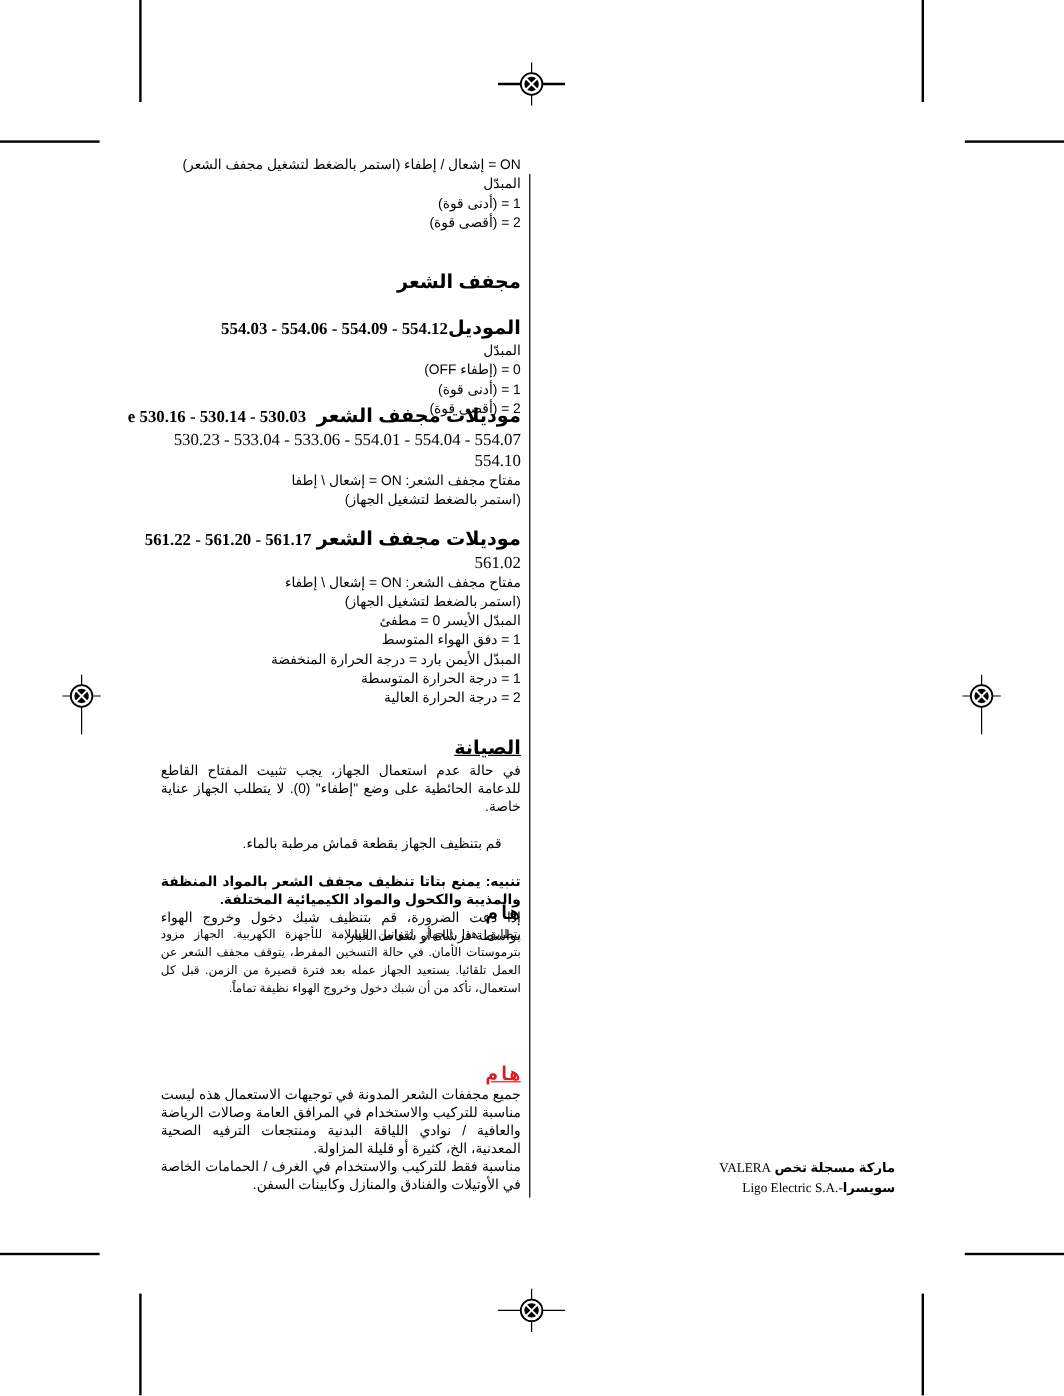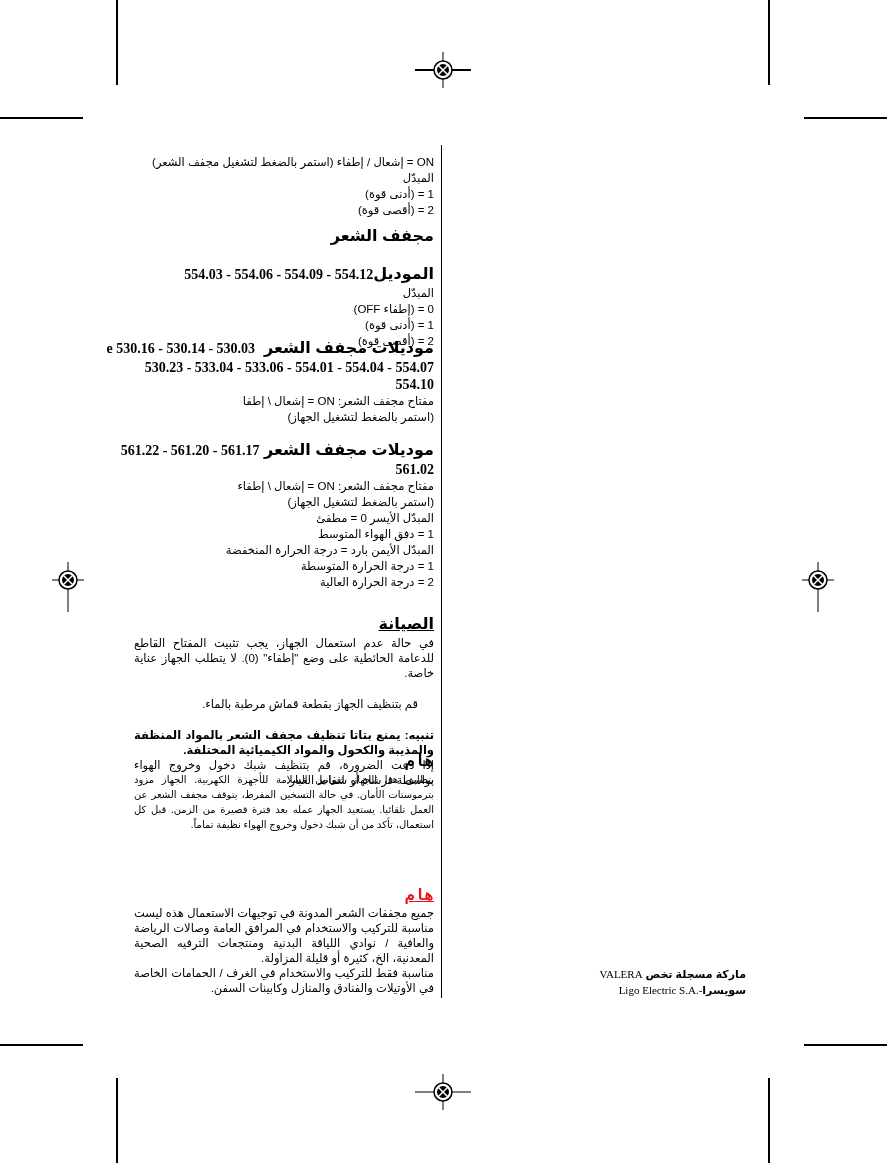--- a/index.html
+++ b/index.html
@@ -8,21 +8,21 @@
   .crop { position: absolute; background: #000; }
   .reg { position: absolute; width: 40px; height: 40px; }
   .rule { position: absolute; left: 441px; top: 145px; width: 1px; height: 853px; background: #000; }
   .col { position: absolute; right: 453px; width: 300px; direction: rtl; text-align: right; }
   .line { font-size: 12px; line-height: 16px; white-space: nowrap; }
   .line.sans { font-family: "Liberation Sans", "DejaVu Sans", sans-serif; font-size: 11.5px; }
   .h2 { font-family: "Liberation Sans", "DejaVu Sans", sans-serif; font-weight: bold; font-size: 16px; line-height: 20px; white-space: nowrap; }
   .h2 .num { font-family: "Liberation Serif", "DejaVu Serif", serif; font-size: 14px; }
   .h1 { font-family: "Liberation Sans", "DejaVu Sans", sans-serif; font-weight: bold; font-size: 16px; line-height: 24px; text-decoration: underline; }
   .h3 { font-family: Liberation Mono, monospace; font-weight: bold; font-size: 16px; line-height: 20px; }
-  .num-line { font-weight: bold; font-size: 14px; line-height: 17px; white-space: nowrap; }
+  .num-line { font-weight: normal; font-size: 14px; line-height: 17px; white-space: nowrap; }
   .para { font-family: "Liberation Sans", "DejaVu Sans", sans-serif; font-size: 11.5px; line-height: 15px; text-align: justify; text-align-last: right; }
   .para.small { font-size: 10px; line-height: 15px; letter-spacing: -0.3px; }
   .red { color: #e8141c; text-decoration: underline; }
   .brand { position: absolute; left: 610px; top: 966px; width: 136px; direction: rtl; text-align: right;
            font-family: "Liberation Serif", "DejaVu Serif", serif; font-size: 11px; line-height: 16px; white-space: nowrap; }
   .brand b { font-family: "Liberation Sans", "DejaVu Sans", sans-serif; }
 </style>
 </head>
 <body>
 
@@ -63,21 +63,21 @@
   <line x1="0" y1="20" x2="56" y2="20" stroke="#000" stroke-width="1"></line>
   <line x1="28" y1="2" x2="28" y2="38" stroke="#000" stroke-width="1"></line>
   <circle cx="28" cy="20" r="9" fill="#fff" stroke="#000" stroke-width="1.5"></circle>
   <circle cx="28" cy="20" r="6" fill="#000"></circle>
   <line x1="23" y1="15" x2="33" y2="25" stroke="#fff" stroke-width="1.5"></line>
   <line x1="33" y1="15" x2="23" y2="25" stroke="#fff" stroke-width="1.5"></line>
 </svg>
 
 <div class="rule"></div>
 
-<div class="col" style="top:154px;">
+<div class="col" style="top:130px;">
   <div class="line sans">ON = إشعال / إطفاء (استمر بالضغط لتشغيل مجفف الشعر)</div>
   <div class="line sans">المبدّل</div>
   <div class="line sans">1 = (أدنى قوة)</div>
   <div class="line sans">2 = (أقصى قوة)</div>
 </div>
 
 <div class="col" style="top:226px;">
   <div class="h2">مجفف الشعر</div>
   <div class="h2" style="margin-top:18px;">
     <span>الموديل</span><span class="num" dir="ltr">554.03 - 554.06 - 554.09 - 554.12</span>

